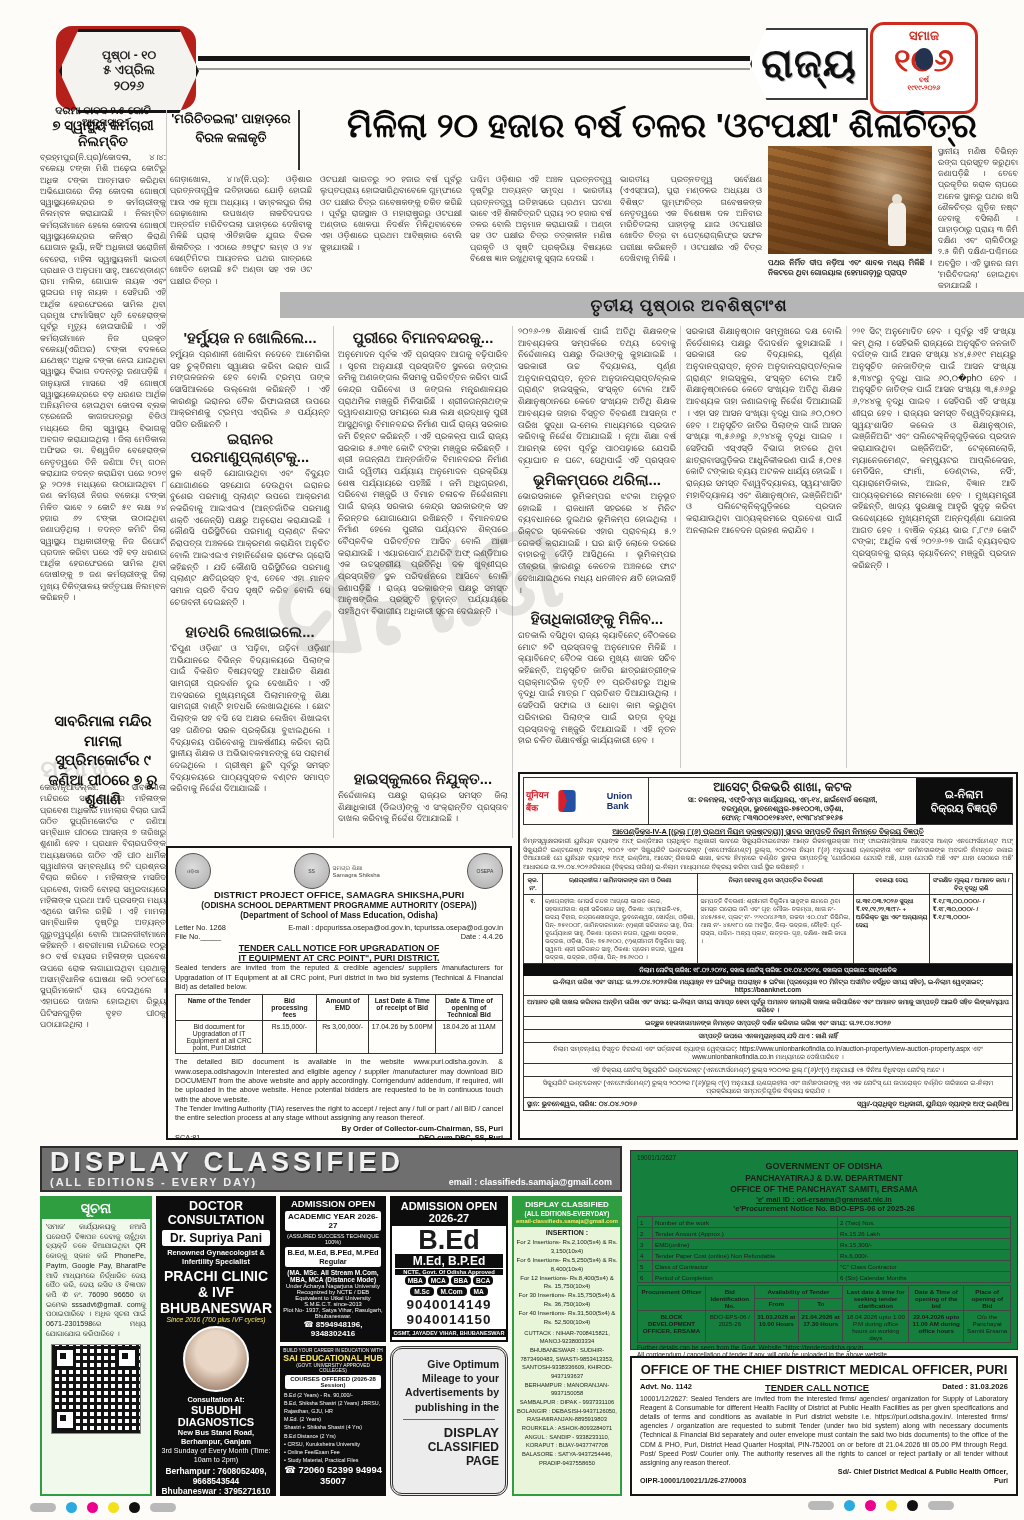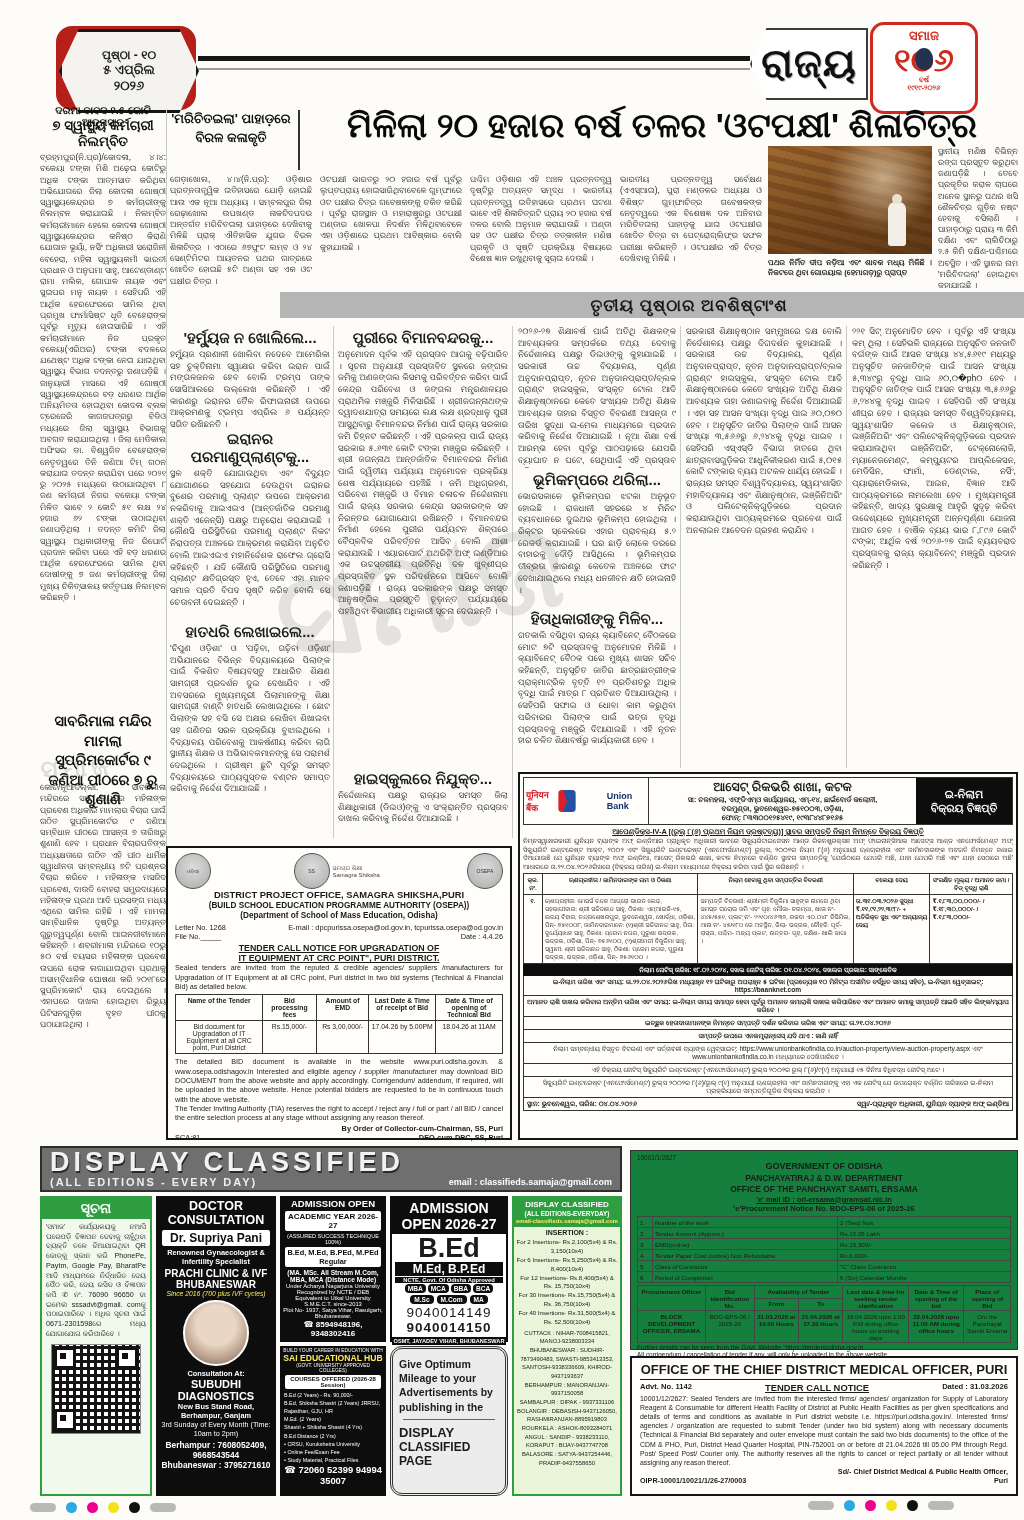--- a/index.html
+++ b/index.html
@@ -184,21 +184,21 @@
   <div class="abs" id="district">
     <div style="display:flex;justify-content:space-between;align-items:flex-start;">
       <div class="emblem">ଓଡ଼ିଶା</div>
       <div style="display:flex;align-items:center;gap:3px;">
         <div class="emblem">SS</div>
         <div style="font-size:6px;color:#444;width:52px;text-align:left;">ସମଗ୍ର ଶିକ୍ଷା Samagra Shiksha</div>
       </div>
       <div class="emblem">OSEPA</div>
     </div>
     <div class="orgs" style="font-size:9.4px;">DISTRICT PROJECT OFFICE, SAMAGRA SHIKSHA,PURI</div>
-    <div class="orgs" style="font-size:8.2px;">(BUILD SCHOOL EDUCATION PROGRAMME AUTHORITY (OSEPA))</div>
+    <div class="orgs" style="font-size:8.2px;">(ODISHA SCHOOL DEPARTMENT PROGRAMME AUTHORITY (OSEPA))</div>
     <div class="orgs" style="font-size:8.2px;">(Department of School of Mass Education, Odisha)</div>
     <div style="display:flex;justify-content:space-between;margin-top:2px;">
       <span>Letter No. 1268</span>
       <span style="text-align:right;">E-mail : dpcpurissa.osepa@od.gov.in, tcpurissa.osepa@od.gov.in</span>
     </div>
     <div style="display:flex;justify-content:space-between;">
       <span>File No._____</span>
       <span>Date : 4.4.26</span>
     </div>
     <div style="text-align:center;font-weight:800;font-size:8.8px;text-decoration:underline;margin-top:2px;">TENDER CALL NOTICE FOR UPGRADATION OF</div>
@@ -300,21 +300,21 @@
       <span class="finder" style="left:2px;top:2px;"></span>
       <span class="finder" style="right:2px;top:2px;"></span>
       <span class="finder" style="left:2px;bottom:2px;"></span>
     </div>
   </div>
 
   <div class="abs blackad" style="left:156px;top:1196px;width:120px;height:300px;padding:3px;">
     <div style="font-weight:800;font-size:12.5px;line-height:1.15;">DOCTOR CONSULTATION</div>
     <div class="whitechip" style="font-weight:800;font-size:12px;">Dr. Supriya Pani</div>
     <div style="font-size:7.4px;font-weight:700;">Renowned Gynaecologist &amp; Infertility Specialist</div>
-    <div style="font-weight:800;font-size:10px;margin-top:2px;">PRACHI CLINIC &amp; IVF BHUBANESWAR</div>
+    <div style="font-weight:800;font-size:14px;margin-top:2px;">PRACHI CLINIC &amp; IVF BHUBANESWAR</div>
     <div style="font-size:6.8px;font-style:italic;color:#ffe95e;">Since 2016 (700 plus IVF cycles)</div>
     <div class="doctor-photo"></div>
     <div style="font-size:7.4px;font-weight:700;">Consultation At:</div>
     <div style="font-weight:800;font-size:11px;">SUBUDHI DIAGNOSTICS</div>
     <div style="font-size:7.4px;font-weight:700;">New Bus Stand Road, Berhampur, Ganjam</div>
     <div style="font-size:7.2px;">3rd Sunday of Every Month (Time: 10am to 2pm)</div>
     <div class="phonebar" style="font-size:8.4px;margin-top:2px;">Berhampur : 7608052409, 9668543544</div>
     <div class="phonebar" style="font-size:8.4px;">Bhubaneswar : 3795271610</div>
   </div>
 
@@ -351,41 +351,41 @@
       <div>• Study Material, Practical Files</div>
     </div>
     <div class="phonebar" style="font-size:9.4px;">
       <span>☎</span>
       <span>72060 52399</span>
       <span>94994 35007</span>
     </div>
   </div>
 
   <div class="abs" style="left:390px;top:1196px;width:118px;height:146px;border:2px solid #0d0d0d;background:#fff;box-sizing:border-box;text-align:center;">
-    <div style="background:#0d0d0d;color:#fff;font-weight:800;font-size:14px;padding:2px 0;">ADMISSION OPEN 2026-27</div>
+    <div style="background:#0d0d0d;color:#fff;font-weight:800;font-size:11px;padding:2px 0;">ADMISSION OPEN 2026-27</div>
     <div style="font-weight:800;font-size:27px;line-height:1.05;">B.Ed</div>
     <div style="background:#0d0d0d;color:#fff;font-weight:800;font-size:12px;margin:0 3px;">M.Ed, B.P.Ed</div>
     <div style="background:#0d0d0d;color:#fff;font-size:5.8px;font-weight:700;margin:1px 3px;">NCTE, Govt. Of Odisha Approved</div>
     <div style="display:flex;justify-content:center;gap:2px;margin-top:1px;">
       <span style="background:#0d0d0d;color:#fff;font-weight:800;font-size:6.6px;border-radius:4px;padding:1px 3px;">MBA</span>
       <span style="background:#0d0d0d;color:#fff;font-weight:800;font-size:6.6px;border-radius:4px;padding:1px 3px;">MCA</span>
       <span style="background:#0d0d0d;color:#fff;font-weight:800;font-size:6.6px;border-radius:4px;padding:1px 3px;">BBA</span>
       <span style="background:#0d0d0d;color:#fff;font-weight:800;font-size:6.6px;border-radius:4px;padding:1px 3px;">BCA</span>
     </div>
     <div style="display:flex;justify-content:center;gap:3px;margin-top:2px;">
       <span style="background:#0d0d0d;color:#fff;font-weight:800;font-size:6.6px;border-radius:4px;padding:1px 4px;">M.Sc</span>
       <span style="background:#0d0d0d;color:#fff;font-weight:800;font-size:6.6px;border-radius:4px;padding:1px 4px;">M.Com</span>
       <span style="background:#0d0d0d;color:#fff;font-weight:800;font-size:6.6px;border-radius:4px;padding:1px 4px;">MA</span>
     </div>
-    <div style="font-weight:400;font-size:13.5px;letter-spacing:1px;line-height:1.1;margin-top:2px;">9040014149</div>
+    <div style="font-weight:700;font-size:13.5px;letter-spacing:1px;line-height:1.1;margin-top:2px;">9040014149</div>
     <div style="font-weight:800;font-size:13.5px;letter-spacing:1px;line-height:1.1;">9040014150</div>
     <div style="background:#0d0d0d;color:#fff;font-size:5.6px;font-weight:700;padding:1px 0;margin-top:1px;">OSMT, JAYADEV VIHAR, BHUBANESWAR</div>
   </div>
 
-  <div class="abs" style="left:390px;top:1346px;width:118px;height:150px;border:3px double #333;border-radius:12px;background:#ececec;box-sizing:border-box;text-align:left;padding:8px 6px;">
+  <div class="abs" style="left:390px;top:1346px;width:118px;height:150px;border:3px double #333;border-radius:12px;background:#ececec;box-sizing:border-box;text-align:right;padding:8px 6px;">
     <div style="font-size:10.5px;font-weight:700;line-height:1.35;">Give Optimum Mileage to your Advertisements by publishing in the</div>
     <div style="border-top:1px solid #666;margin:5px 4px;"></div>
     <div style="font-size:13px;font-weight:800;">DISPLAY</div>
     <div style="font-size:12px;font-weight:800;">CLASSIFIED PAGE</div>
   </div>
 
   <div class="abs" id="rates">
     <div class="hd-g">
       <div>DISPLAY CLASSIFIED</div>
       <div style="font-size:6.4px;">(ALL EDITIONS-EVERYDAY)</div>

